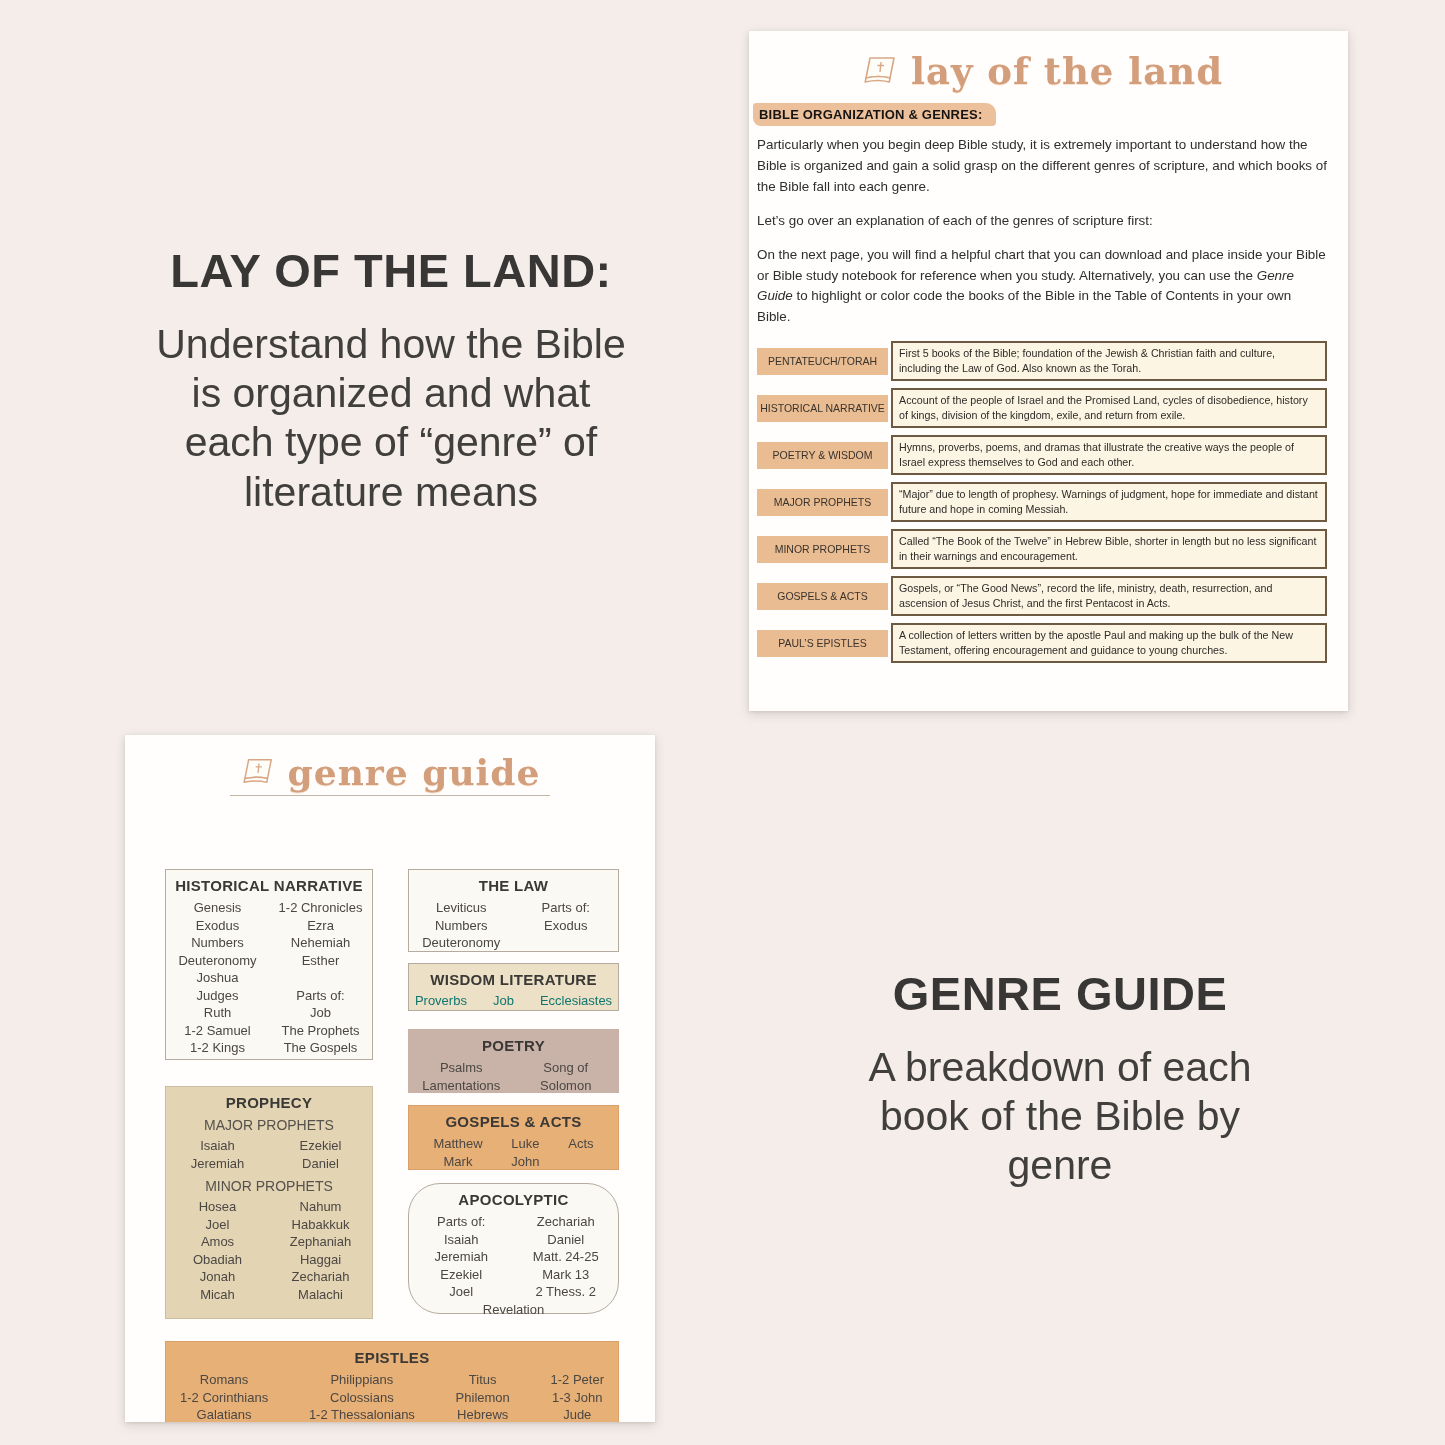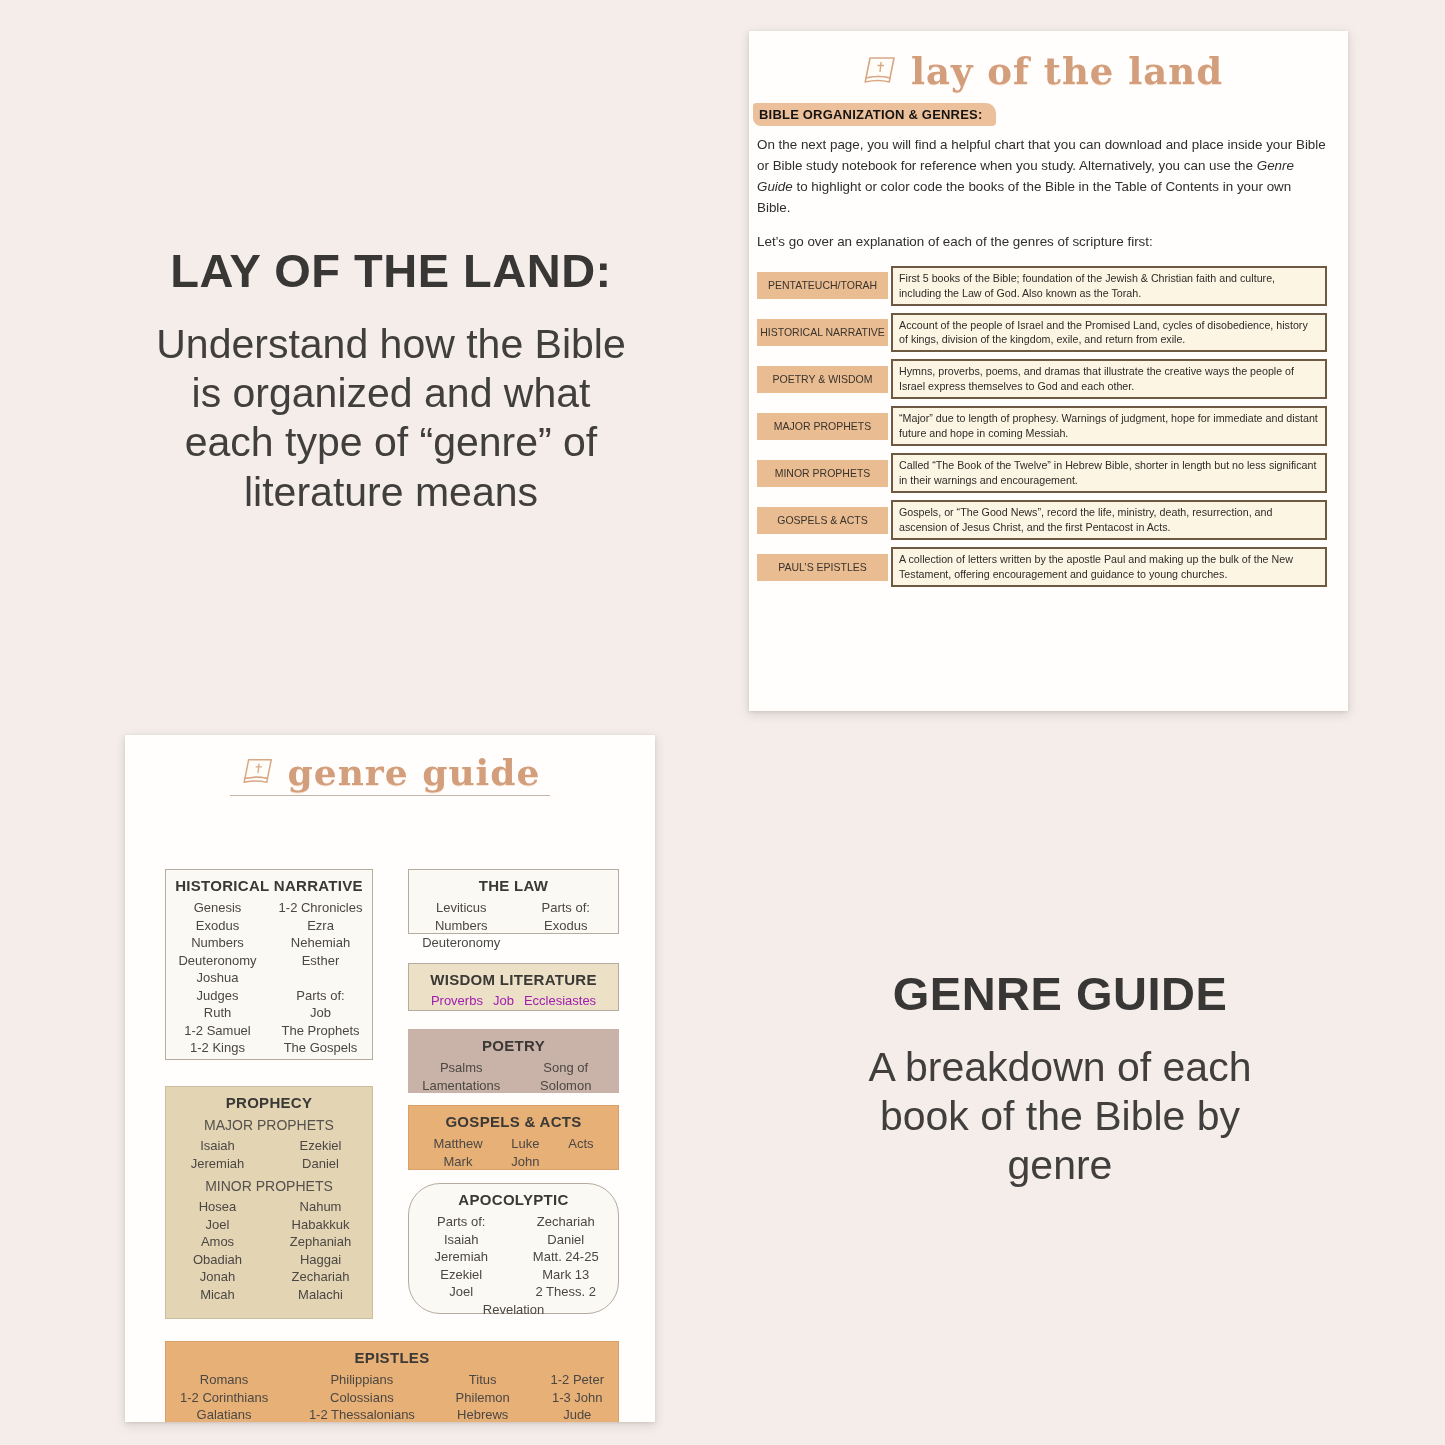--- a/index.html
+++ b/index.html
@@ -76,29 +76,29 @@
     text-align:center; padding-top:7px;
   }
   .gbox .gtitle { font-size:15px; font-weight:800; color:#3b3936; letter-spacing:0.3px; margin-bottom:5px; }
   .gbox .gsub { font-size:14px; color:#55514c; margin:6px 0 4px 0; }
   .gcols { display:flex; justify-content:center; }
   .gcol { font-size:13px; line-height:1.35; color:#4b4743; }
   .two .gcol { flex:1; }
   .gfoot-line { font-size:13px; color:#4b4743; margin-top:1px; }
 
   .box-hn   { left:40px;  top:73px;  width:208px; height:191px; }
-  .box-law  { left:283px; top:73px;  width:211px; height:65px;  }
+  .box-law  { left:283px; top:73px;  width:211px; height:83px;  }
   .box-wis  { left:283px; top:167px; width:211px; height:48px;  background:#ece0c6; }
   .box-poe  { left:283px; top:233px; width:211px; height:64px;  background:#c9b3a8; border-color:#c9b3a8; }
   .box-pro  { left:40px;  top:290px; width:208px; height:233px; background:#e3d4b4; border-color:#cbbd9f; }
   .box-gos  { left:283px; top:309px; width:211px; height:65px;  background:#e7b077; border-color:#d9a069; }
   .box-apo  { left:283px; top:387px; width:211px; height:131px;border-radius:32px; }
   .box-epi  { left:40px;  top:545px; width:454px; height:95px;  background:#e7b077; border-color:#d9a069; }
 
-  .wis-items { display:flex; justify-content:center; gap:10px; font-size:13px; color:#a21caf; }
+  .wis-items { display:flex; justify-content:center; gap:26px; font-size:13px; color:#0f766e; }
   .epi-cols { display:flex; justify-content:space-between; padding:0 14px; }
   .gos-cols { display:flex; justify-content:space-around; padding:0 10px; }
 
   
   .book-icon { flex:0 0 auto; }
 </style>
 </head>
 <body>
 
 <div class="caption caption-left">
@@ -125,22 +125,23 @@
       </g>
       <g stroke="#d8a886" stroke-width="1.4" fill="none">
         <path d="M20 8 L19 18 M16.5 11.5 L23 11.5"></path>
       </g>
     </svg>
     <span class="t">lay of the land</span>
   </div>
 
   <span class="hl-head">BIBLE ORGANIZATION &amp; GENRES:</span>
 
+  <p>Particularly when you begin deep Bible study, it is extremely important to understand how the Bible is organized and gain a solid grasp on the different genres of scripture, and which books of the Bible fall into each genre.</p>
+  <p>Let’s go over an explanation of each of the genres of scripture first:</p>
   <p><span>On the next page, you will find a helpful chart that you can download and place inside your Bible or Bible study notebook for reference when you study. Alternatively, you can use the </span><span class="it">Genre Guide</span><span> to highlight or color code the books of the Bible in the Table of Contents in your own Bible.</span></p>
-  <p>Let’s go over an explanation of each of the genres of scripture first:</p>
 
   <div class="genre-table">
     <div class="genre-row">
       <div class="genre-label">PENTATEUCH/TORAH</div>
       <div class="genre-desc">First 5 books of the Bible; foundation of the Jewish &amp; Christian faith and culture, including the Law of God. Also known as the Torah.</div>
     </div>
     <div class="genre-row">
       <div class="genre-label">HISTORICAL NARRATIVE</div>
       <div class="genre-desc">Account of the people of Israel and the Promised Land, cycles of disobedience, history of kings, division of the kingdom, exile, and return from exile.</div>
     </div>

